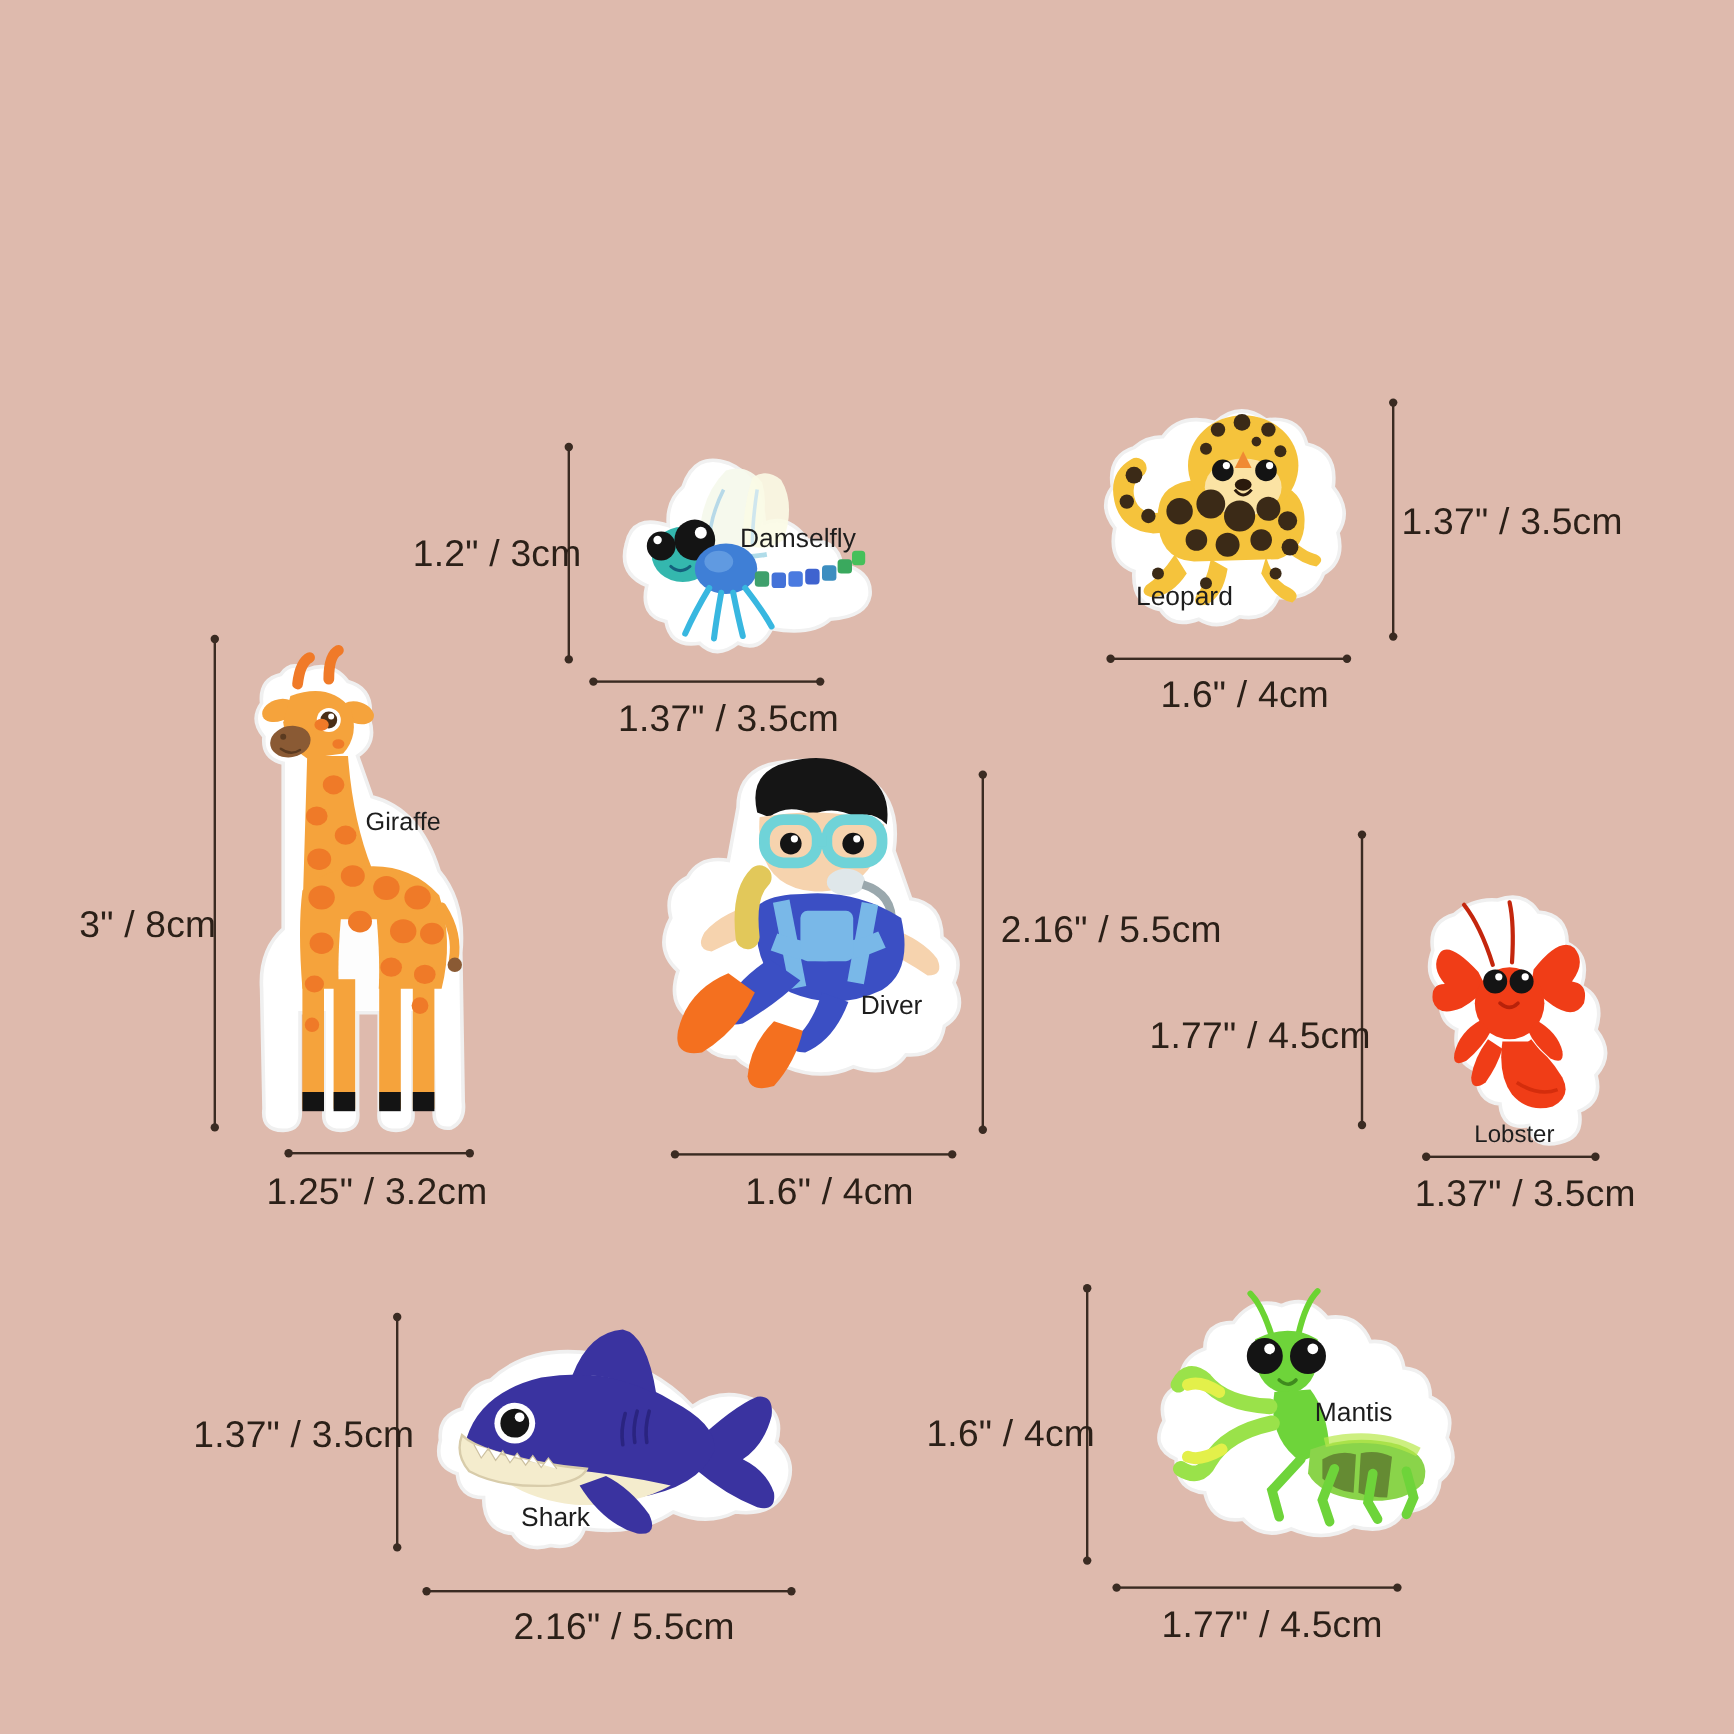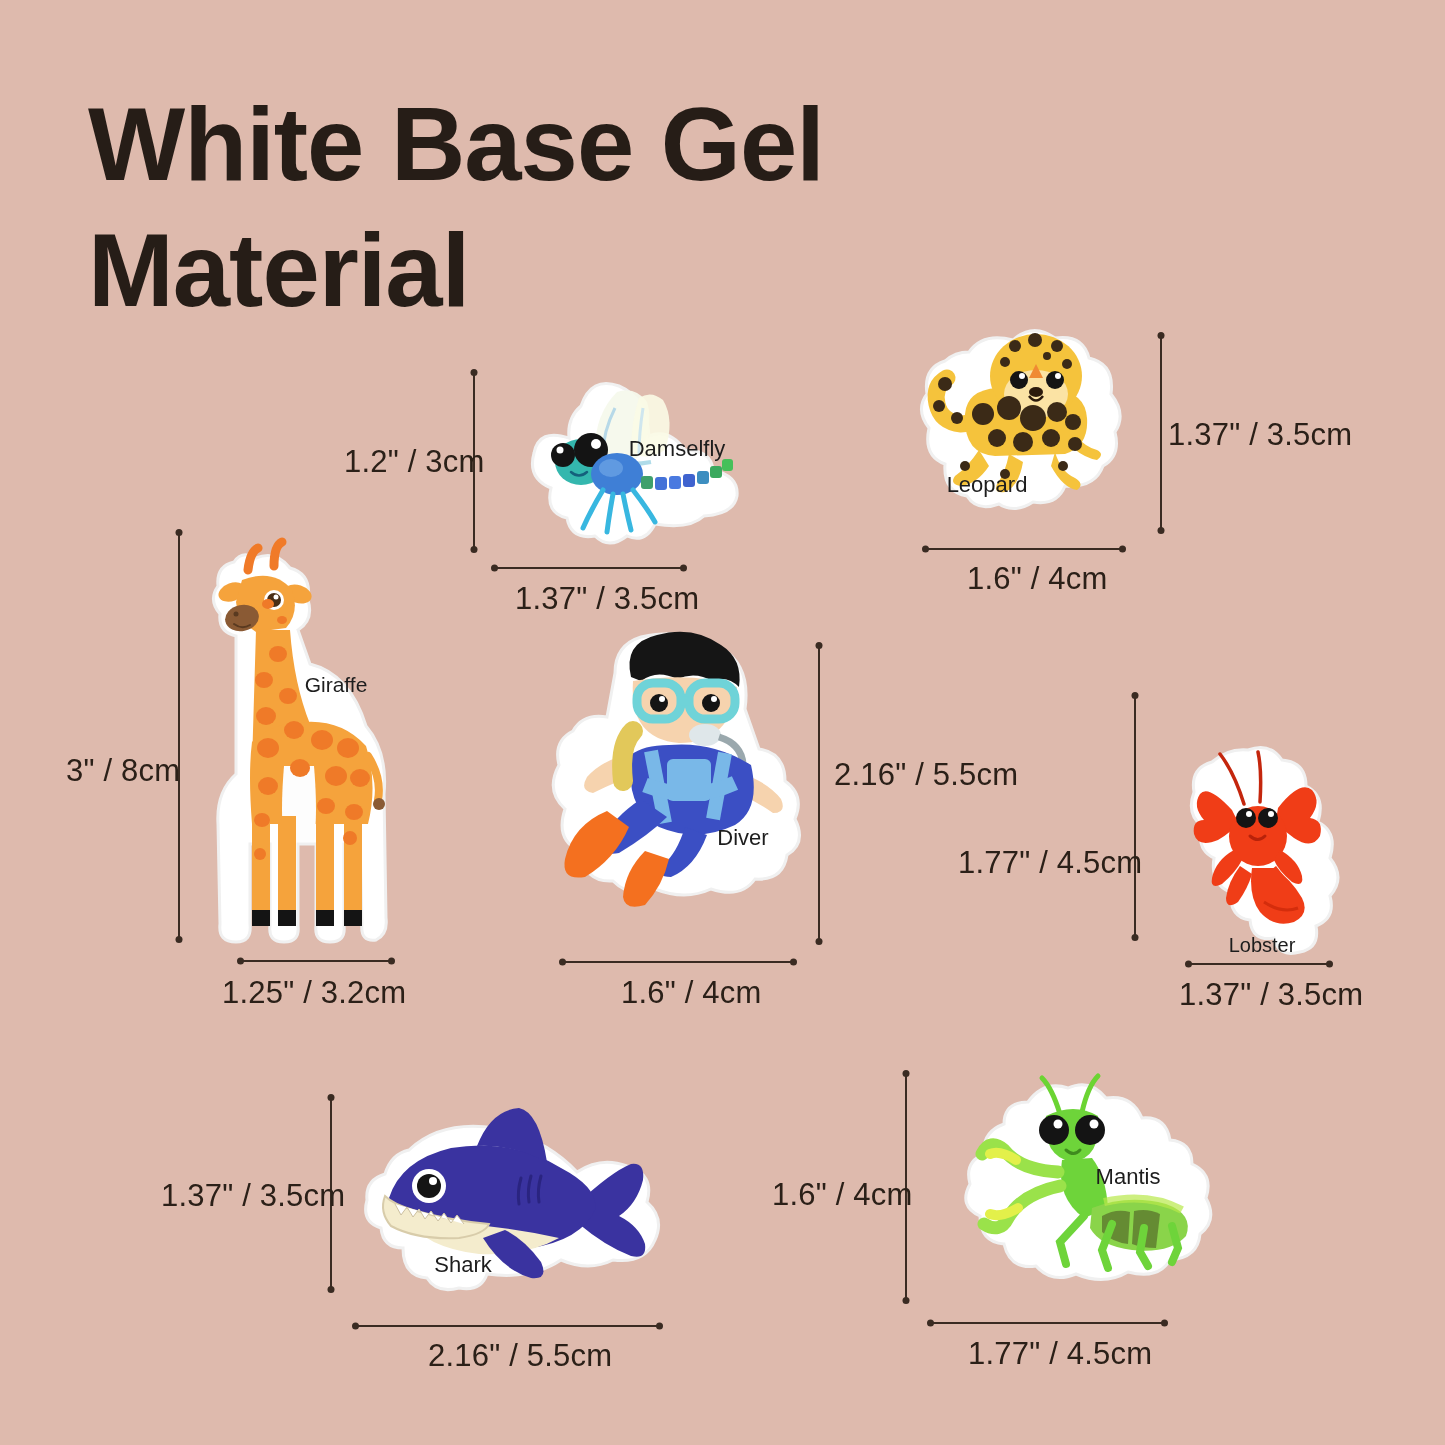--- a/index.html
+++ b/index.html
@@ -49,29 +49,27 @@
   .name-txt{
     font-family:"Liberation Sans", sans-serif;
     font-weight:400;fill:#1d1d1d;
   }
 </style>
 </head>
 <body>
 
 <div class="stage">
 
-  <div class="title">White Base Gel
-Material</div>
 
   <div class="dim-v" style="left:473px;top:372px;height:178px;"></div>
   <div class="dim-label" style="left:344px;top:444px;">1.2" / 3cm</div>
   <div class="dim-h" style="left:494px;top:567px;width:190px;"></div>
   <div class="dim-label" style="left:515px;top:581px;">1.37" / 3.5cm</div>
 
-  <div class="sticker" style="left:499px;top:358px;width:250px;height:195px;">
+  <div class="sticker" style="left:487px;top:358px;width:250px;height:195px;">
     <svg viewBox="0 0 250 195" width="250" height="195">
       <g>
         <path d="M70 80 Q40 70 35 95 Q28 120 52 130 Q46 155 68 160
                  Q72 182 96 178 Q110 192 128 178 Q146 186 156 166
                  Q190 172 205 158 Q235 156 238 138 Q240 118 214 112
                  Q212 92 186 92 Q170 70 150 78
                  Q148 40 120 28 Q92 18 82 48 Q68 60 70 80 Z" fill="#ffffff" stroke="#f1f1f1" stroke-width="3"></path>
       </g>
 
       <g>
@@ -112,21 +110,21 @@
       </g>
       <text class="name-txt" x="178" y="98" font-size="22" text-anchor="middle">Damselfly</text>
     </svg>
   </div>
 
   <div class="dim-v" style="left:1160px;top:335px;height:196px;"></div>
   <div class="dim-label" style="left:1168px;top:417px;">1.37" / 3.5cm</div>
   <div class="dim-h" style="left:925px;top:548px;width:198px;"></div>
   <div class="dim-label" style="left:967px;top:561px;">1.6" / 4cm</div>
 
-  <div class="sticker" style="left:905px;top:306px;width:230px;height:215px;">
+  <div class="sticker" style="left:905px;top:318px;width:230px;height:215px;">
     <svg viewBox="0 0 230 215" width="230" height="215">
       <g>
         <path d="M40 55 Q18 62 22 88 Q10 104 24 122 Q18 150 40 158
                  Q38 186 62 190 Q72 206 94 198 Q110 208 128 196
                  Q152 200 160 180 Q190 182 198 160 Q216 150 210 126
                  Q222 108 206 88 Q210 58 184 52 Q178 28 150 32
                  Q128 16 108 34 Q78 26 64 46 Q50 46 40 55 Z" fill="#ffffff" stroke="#f0f0f0" stroke-width="3"></path>
       </g>
 
       <path d="M42 72 Q28 80 32 98 Q36 116 56 118 Q72 118 76 104" stroke="#f5c33c" stroke-width="17" fill="none" stroke-linecap="round"></path>

